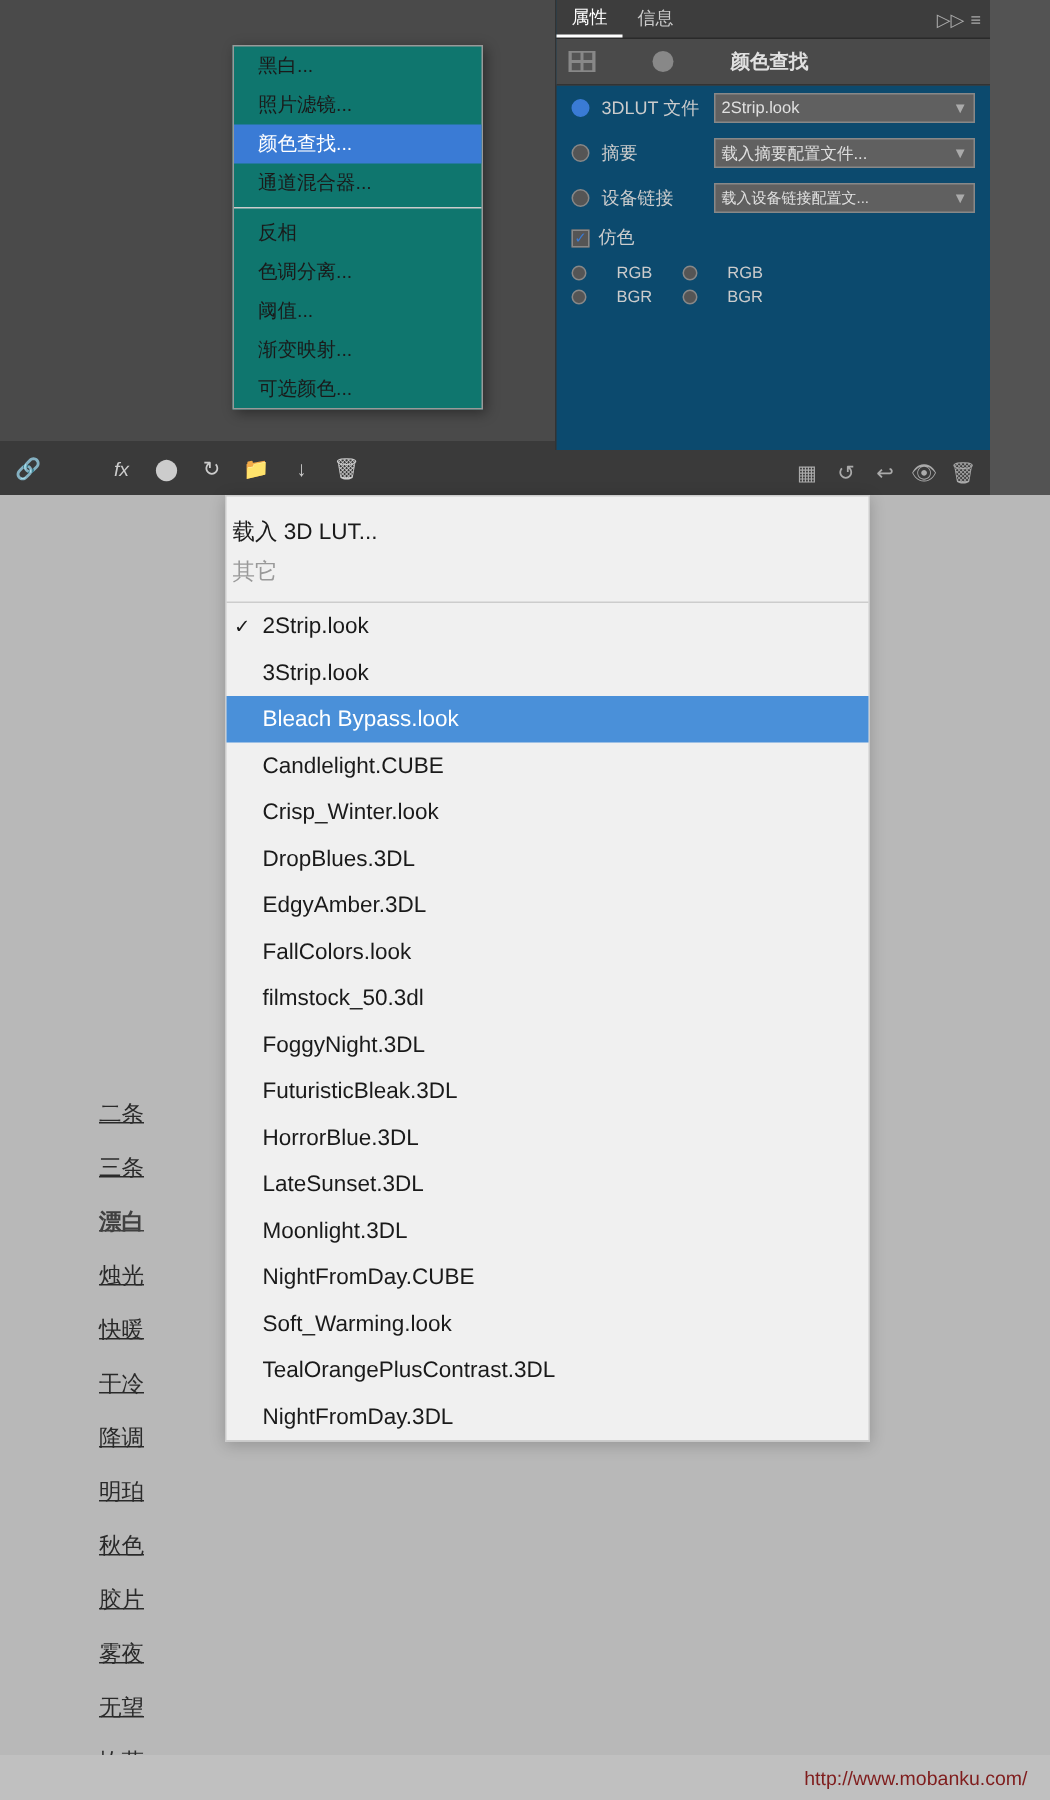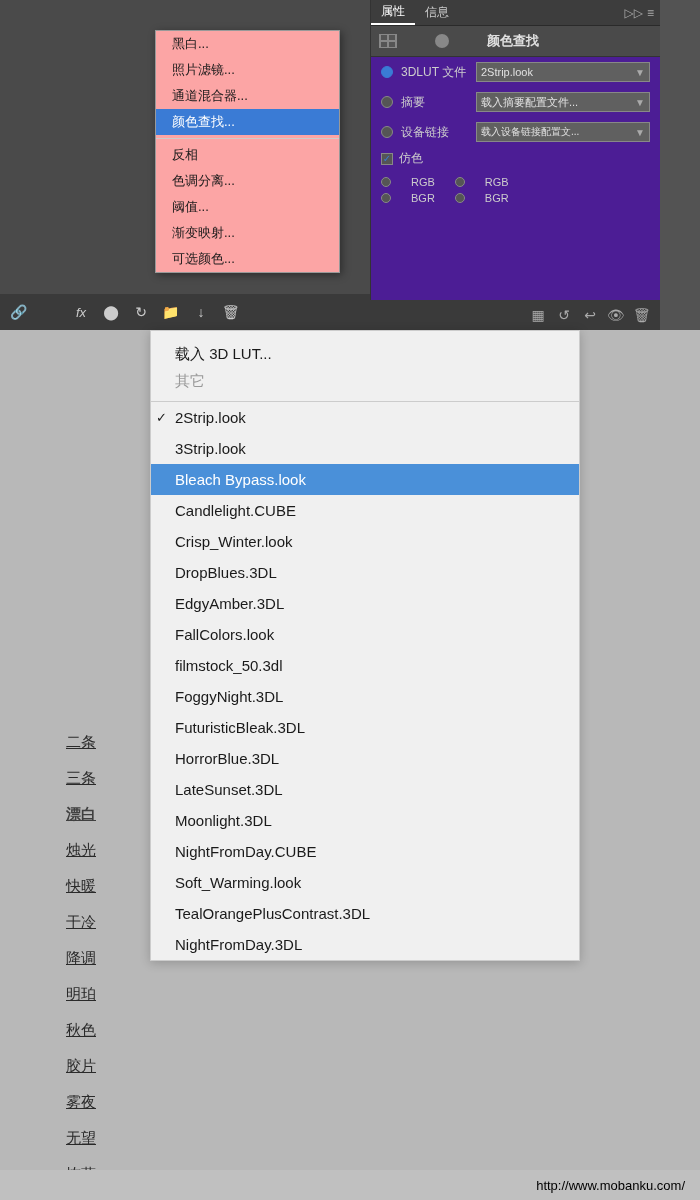--- a/index.html
+++ b/index.html
@@ -25,22 +25,22 @@
       width: 370px;
       height: 330px;
       background: #4a4a4a;
       position: relative;
     }
 
     .menu-dropdown {
       position: absolute;
       top: 30px;
       left: 155px;
-      width: 185px;
-      background: #fca5a5;
+      width: 167px;
+      background: #0f766e;
       border: 1px solid #999;
       box-shadow: 2px 2px 8px rgba(0,0,0,0.4);
       z-index: 10;
     }
 
     .menu-item {
       padding: 4px 16px;
       font-size: 13px;
       color: #1a1a1a;
       cursor: pointer;
@@ -79,21 +79,21 @@
       justify-content: center;
       color: #ccc;
       font-size: 14px;
       cursor: pointer;
     }
 
     
     .right-panel {
       width: 290px;
       height: 330px;
-      background: #4c1d95;
+      background: #0c4a6e;
       border-left: 1px solid #333;
     }
 
     .panel-tabs {
       display: flex;
       background: #3d3d3d;
       height: 26px;
       align-items: center;
       border-bottom: 1px solid #2a2a2a;
     }
@@ -273,21 +273,21 @@
     .lut-dropdown {
       background: #f0f0f0;
       border: 1px solid #ccc;
       box-shadow: 0 2px 10px rgba(0,0,0,0.2);
       margin: 0 auto;
       width: 430px;
       margin-left: 150px;
     }
 
     .lut-header-section {
-      padding: 10px 20px 6px 24px;
+      padding: 10px 20px 6px 4px;
       border-bottom: 1px solid #ccc;
     }
 
     .lut-header-item {
       font-size: 15px;
       color: #1a1a1a;
       padding: 4px 0;
       cursor: pointer;
     }
 
@@ -353,34 +353,34 @@
       height: 30px;
       background: #c0c0c0;
       display: flex;
       align-items: center;
       justify-content: flex-end;
       padding-right: 15px;
     }
 
     .footer-url {
       font-size: 13px;
-      color: #000000;
+      color: #7f1d1d;
     }
   </style>
 </head>
 <body>
 
 <div class="top-panel">
 
   <div class="left-menu-panel">
     <div class="menu-dropdown">
       <div class="menu-item">黑白...</div>
       <div class="menu-item">照片滤镜...</div>
+      <div class="menu-item selected">颜色查找...</div>
       <div class="menu-item">通道混合器...</div>
-      <div class="menu-item selected">颜色查找...</div>
       <div class="menu-separator"></div>
       <div class="menu-item">反相</div>
       <div class="menu-item">色调分离...</div>
       <div class="menu-item">阈值...</div>
       <div class="menu-item">渐变映射...</div>
       <div class="menu-item">可选颜色...</div>
     </div>
 
     <div class="toolbar-bottom">
       <div class="toolbar-icon">🔗</div>

